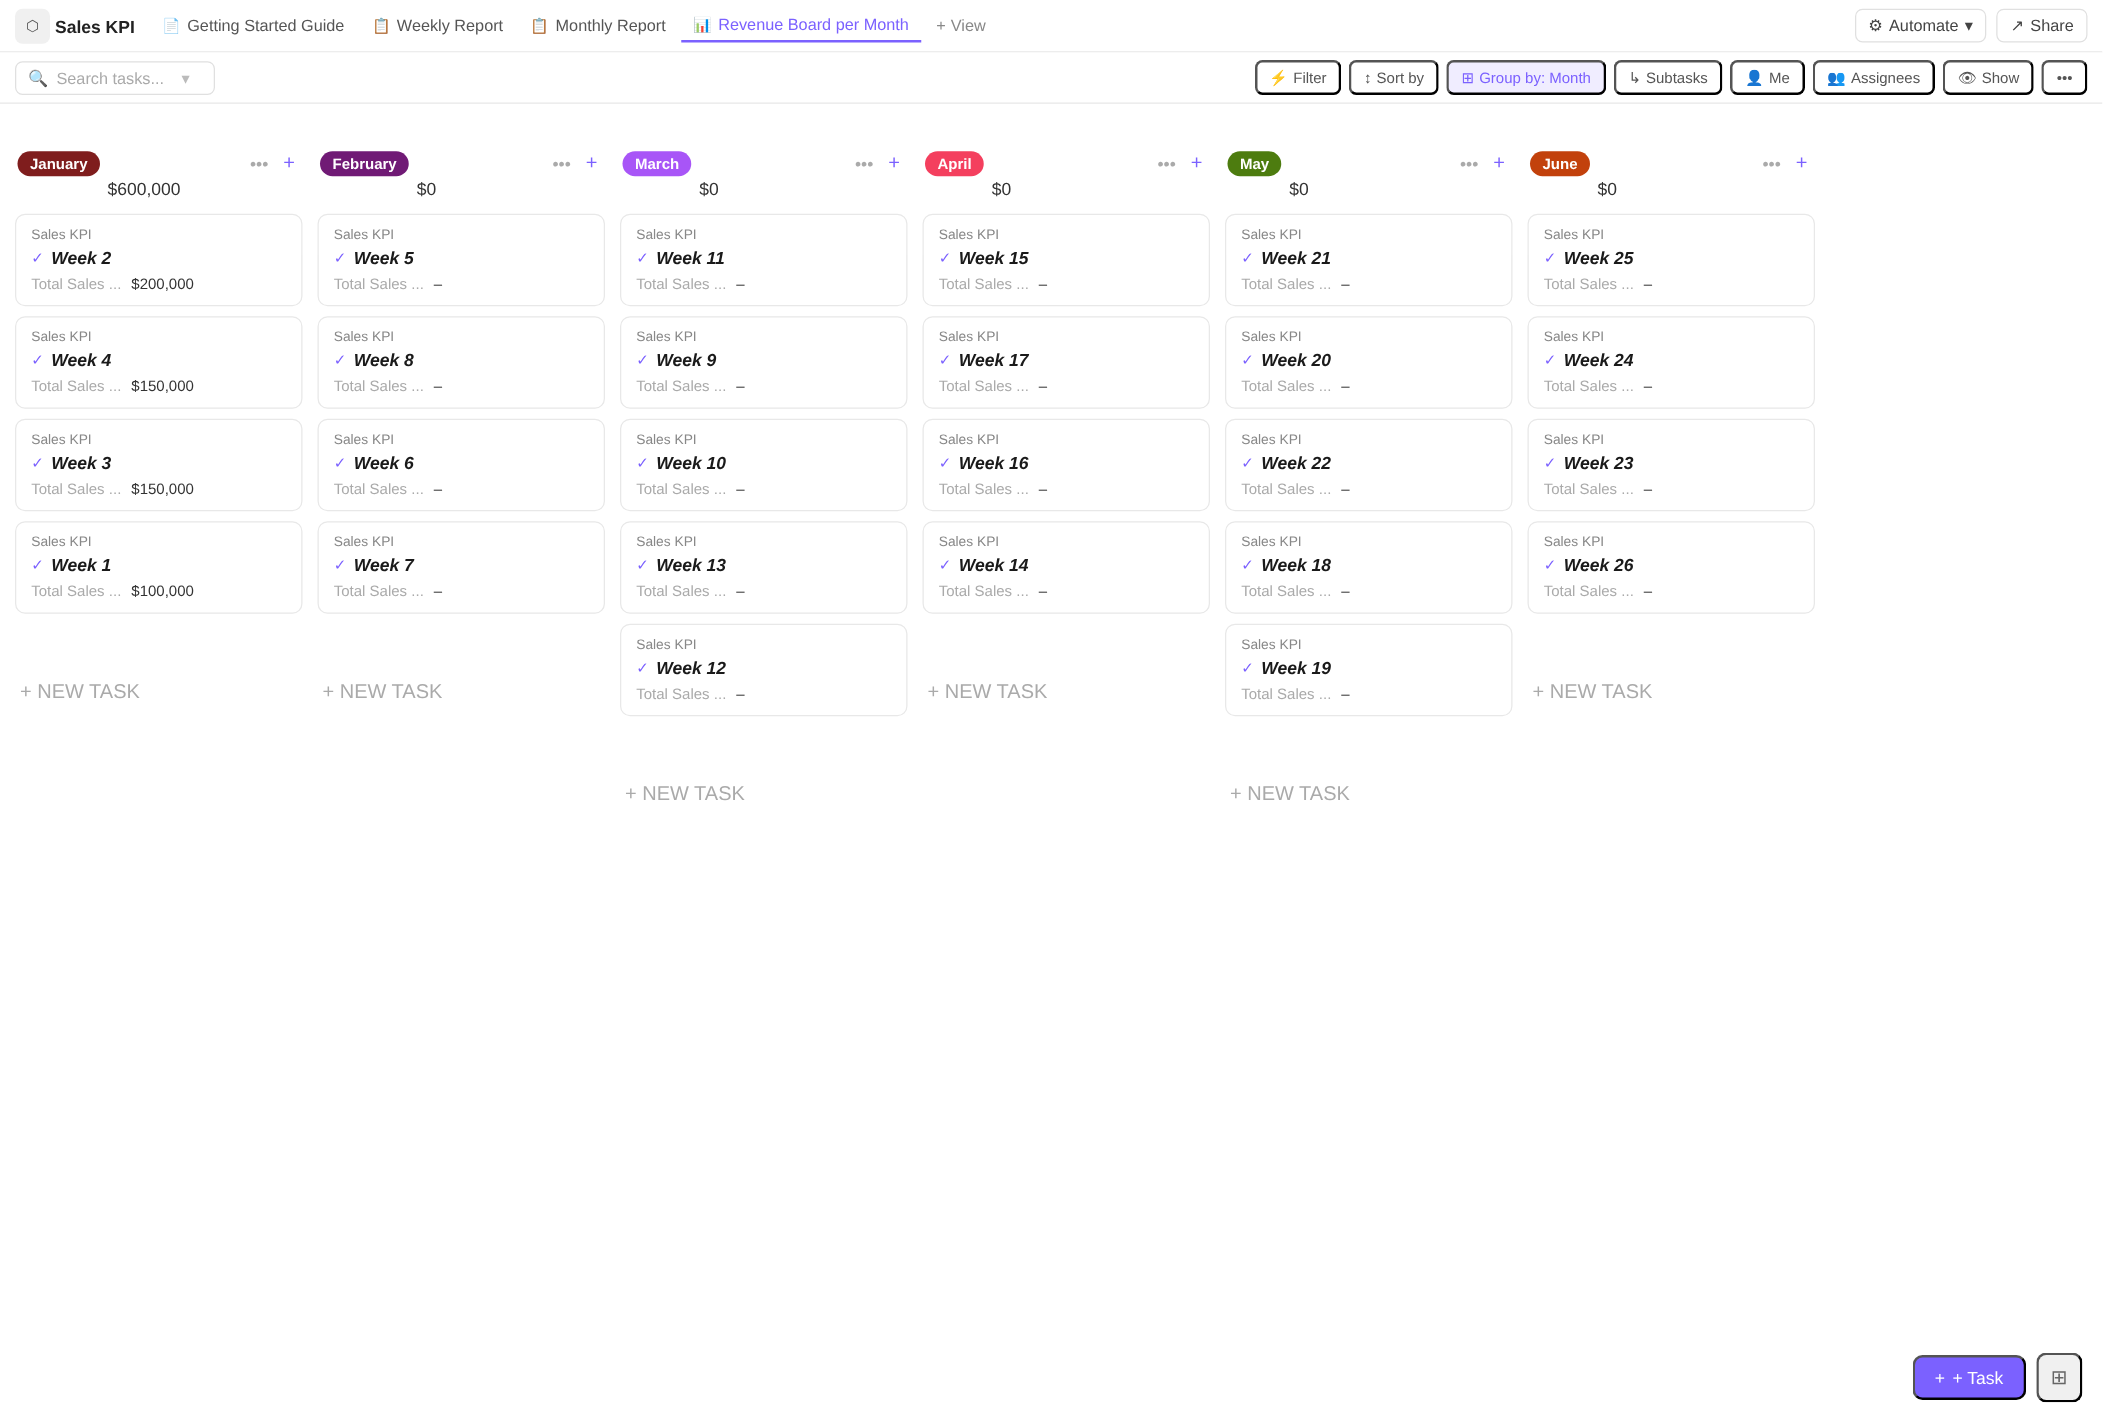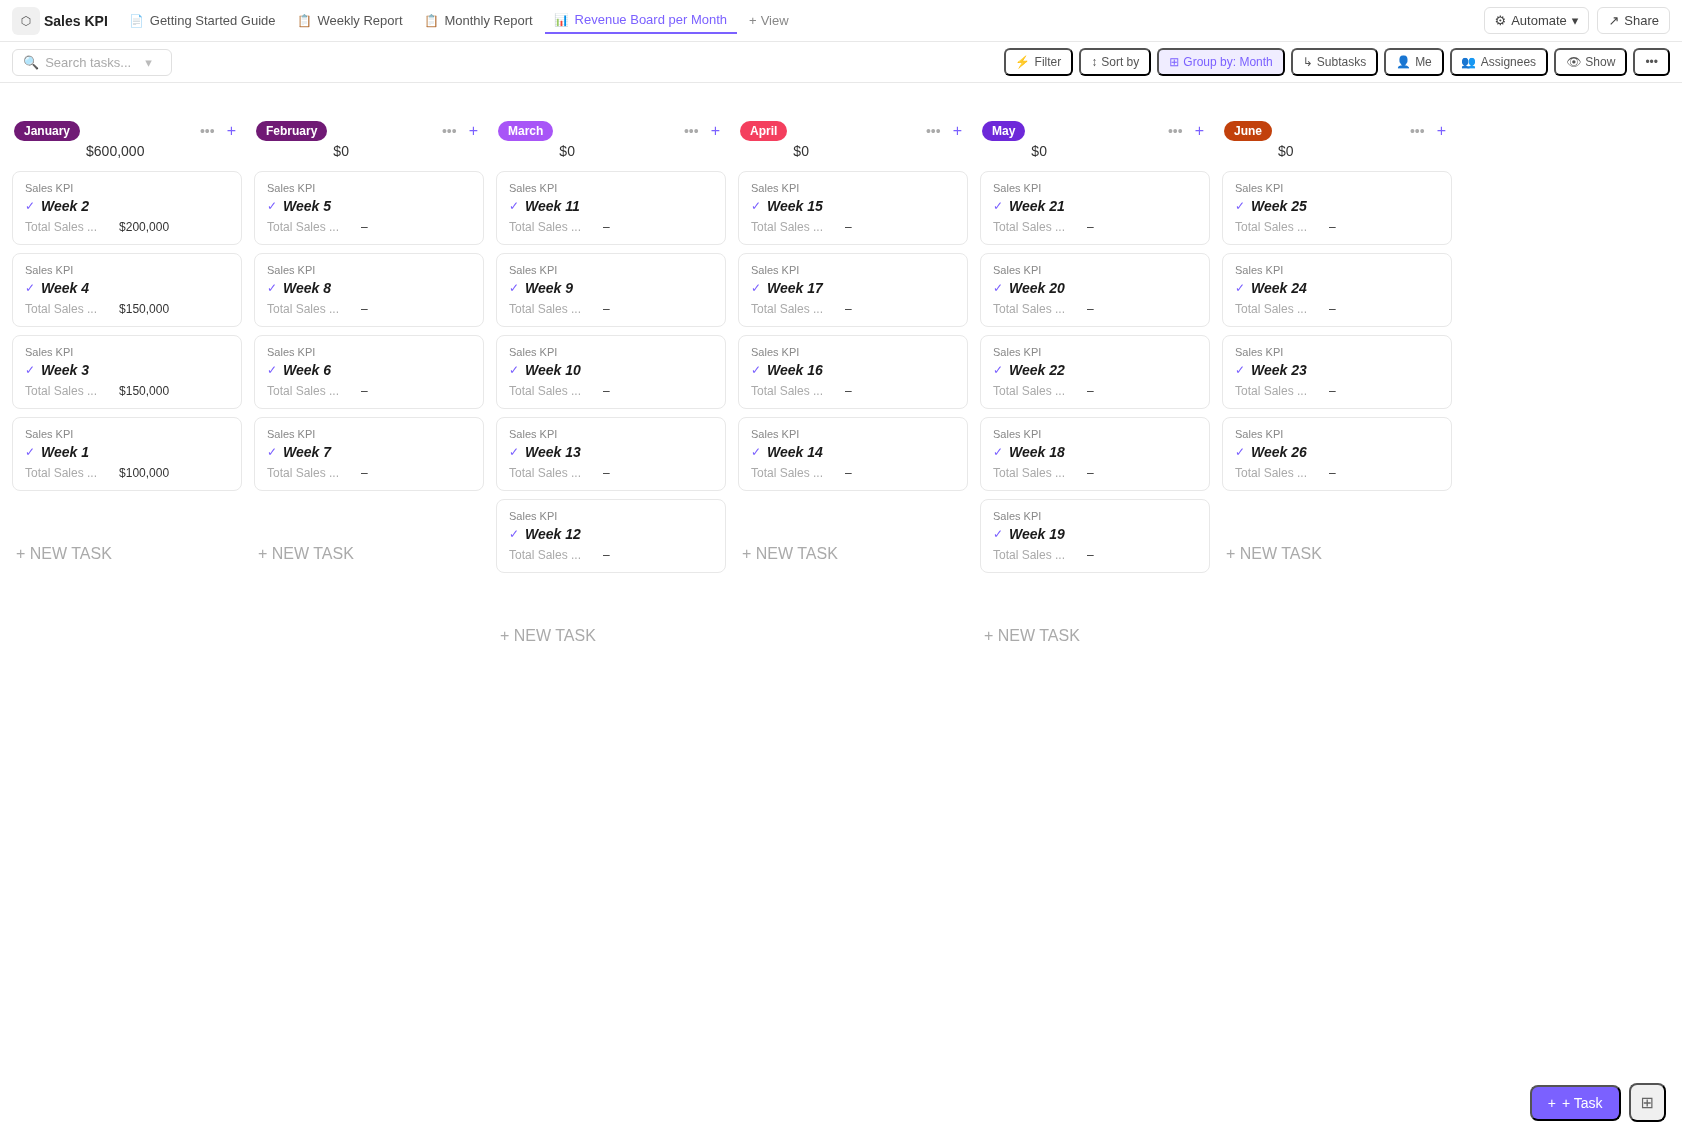--- a/index.html
+++ b/index.html
@@ -32,38 +32,38 @@
     .search-box { display: flex; align-items: center; gap: 6px; padding: 5px 10px; border: 1px solid #e0e0e0; border-radius: 6px; color: #aaa; font-size: 13px; cursor: text; min-width: 160px; }
     .toolbar-right { display: flex; align-items: center; gap: 6px; margin-left: auto; }
     .toolbar-btn { display: flex; align-items: center; gap: 4px; padding: 5px 10px; border-radius: 6px; cursor: pointer; font-size: 12px; color: #555; background: #fff; }
     .toolbar-btn.active { background: #f0edff; color: #7b61ff; }
 
     
     .board-container { display: flex; overflow-x: auto; padding: 16px 12px; gap: 12px; height: calc(100vh - 86px); align-items: flex-start; }
     .column { min-width: 230px; width: 230px; flex-shrink: 0; }
     .column-header { display: flex; align-items: center; gap: 6px; margin-bottom: 8px; padding: 4px 2px; }
     .month-badge { padding: 3px 10px; border-radius: 20px; font-size: 12px; font-weight: 600; color: #fff; white-space: nowrap; }
-    .badge-jan { background: #701a75; }
+    .badge-jan { background: #7f1d1d; }
     .badge-feb { background: #701a75; }
     .badge-mar { background: #a855f7; }
     .badge-apr { background: #f43f5e; }
-    .badge-may { background: #6d28d9; }
+    .badge-may { background: #4d7c0f; }
     .badge-jun { background: #c2410c; }
     .column-total { font-size: 14px; color: #333; font-weight: 500; margin-top: 40px; }
     .column-actions { display: flex; align-items: center; gap: 4px; margin-left: auto; }
     .col-action-btn { cursor: pointer; color: #aaa; font-size: 14px; padding: 2px 4px; border-radius: 4px; }
     .col-add-btn { cursor: pointer; color: #7b61ff; font-size: 16px; font-weight: 300; padding: 2px 4px; }
 
     
     .card { background: #fff; border: 1px solid #e8e8e8; border-radius: 8px; padding: 10px 12px; margin-bottom: 8px; cursor: pointer; }
     .card-parent { font-size: 11px; color: #888; margin-bottom: 4px; }
     .card-title-row { display: flex; align-items: center; gap: 6px; margin-bottom: 6px; }
     .card-check { font-size: 12px; color: #7b61ff; }
     .card-title { font-size: 14px; font-weight: 600; color: #1a1a1a; font-style: italic; }
-    .card-meta { font-size: 12px; color: #888; display: flex; gap: 22px; }
+    .card-meta { font-size: 12px; color: #888; display: flex; gap: 8px; }
     .card-meta-label { color: #aaa; }
     .card-meta-value { color: #333; font-weight: 500; }
 
     .new-task-btn { color: #aaa; font-size: 16px; padding: 6px 4px; cursor: pointer; display: flex; align-items: center; gap: 4px; margin-top: 48px; }
 
     
     .bottom-right { position: fixed; bottom: 16px; right: 16px; display: flex; align-items: center; gap: 8px; }
     .add-task-btn { display: flex; align-items: center; gap: 6px; background: #7b61ff; color: #fff; padding: 8px 16px; border-radius: 8px; font-size: 14px; font-weight: 500; cursor: pointer; }
     .view-toggle-btn { background: #f0f0f0; padding: 8px 10px; border-radius: 8px; cursor: pointer; font-size: 16px; color: #666; }
   </style>

